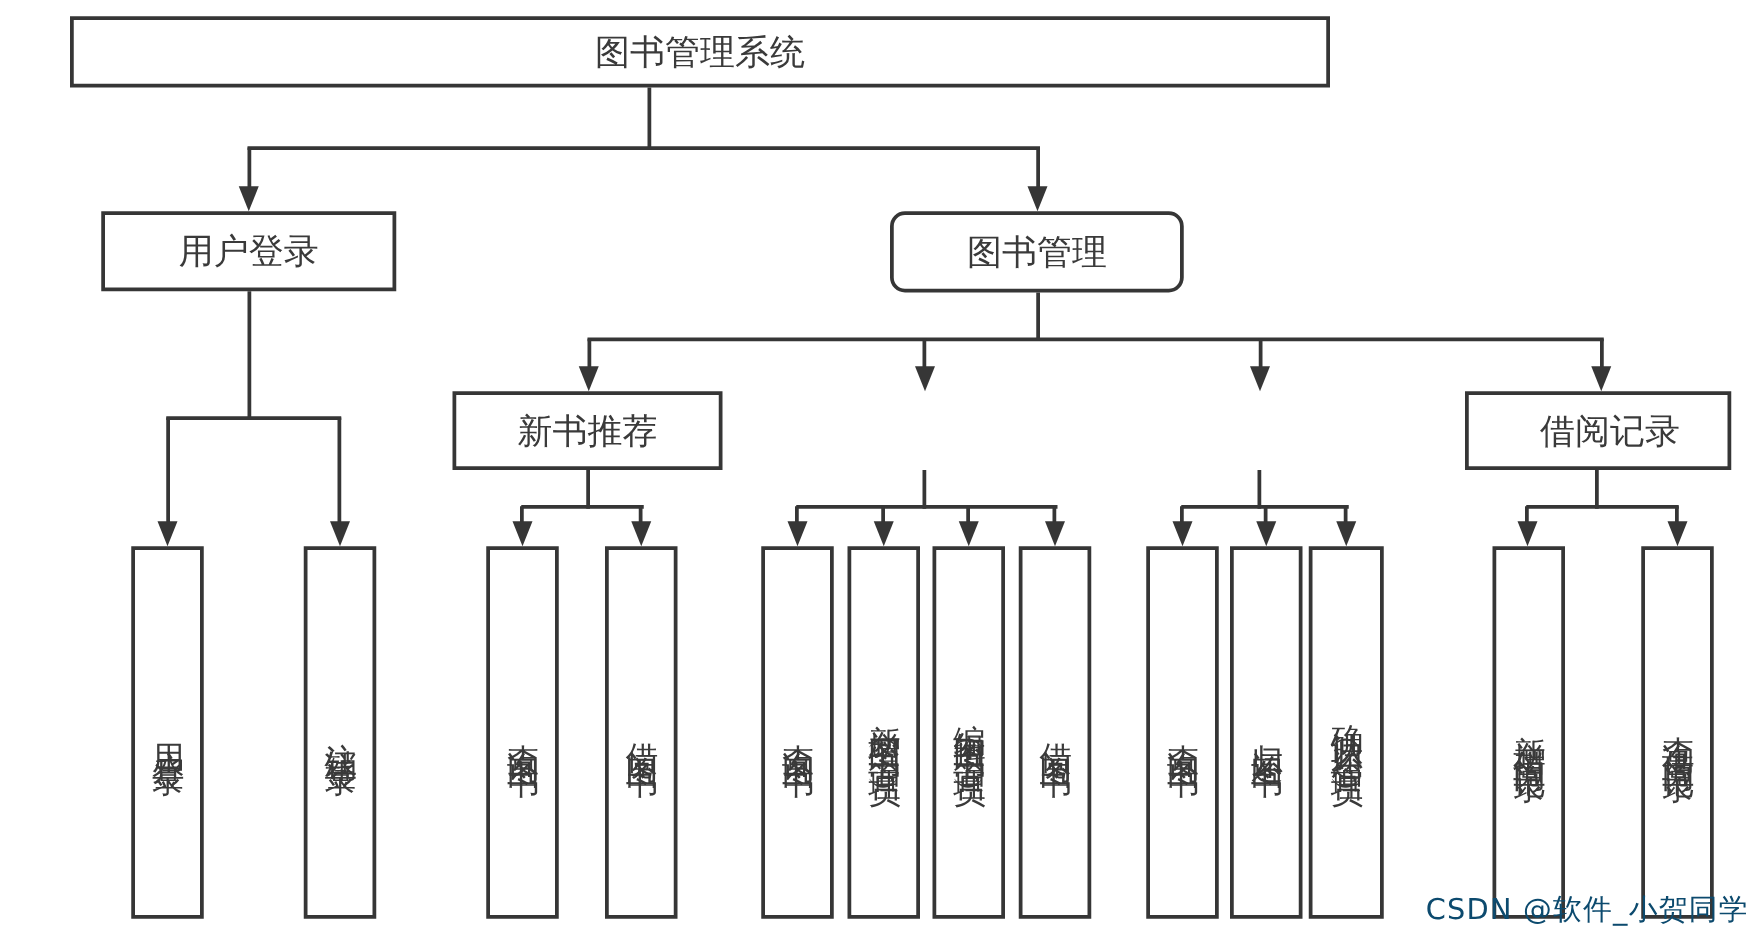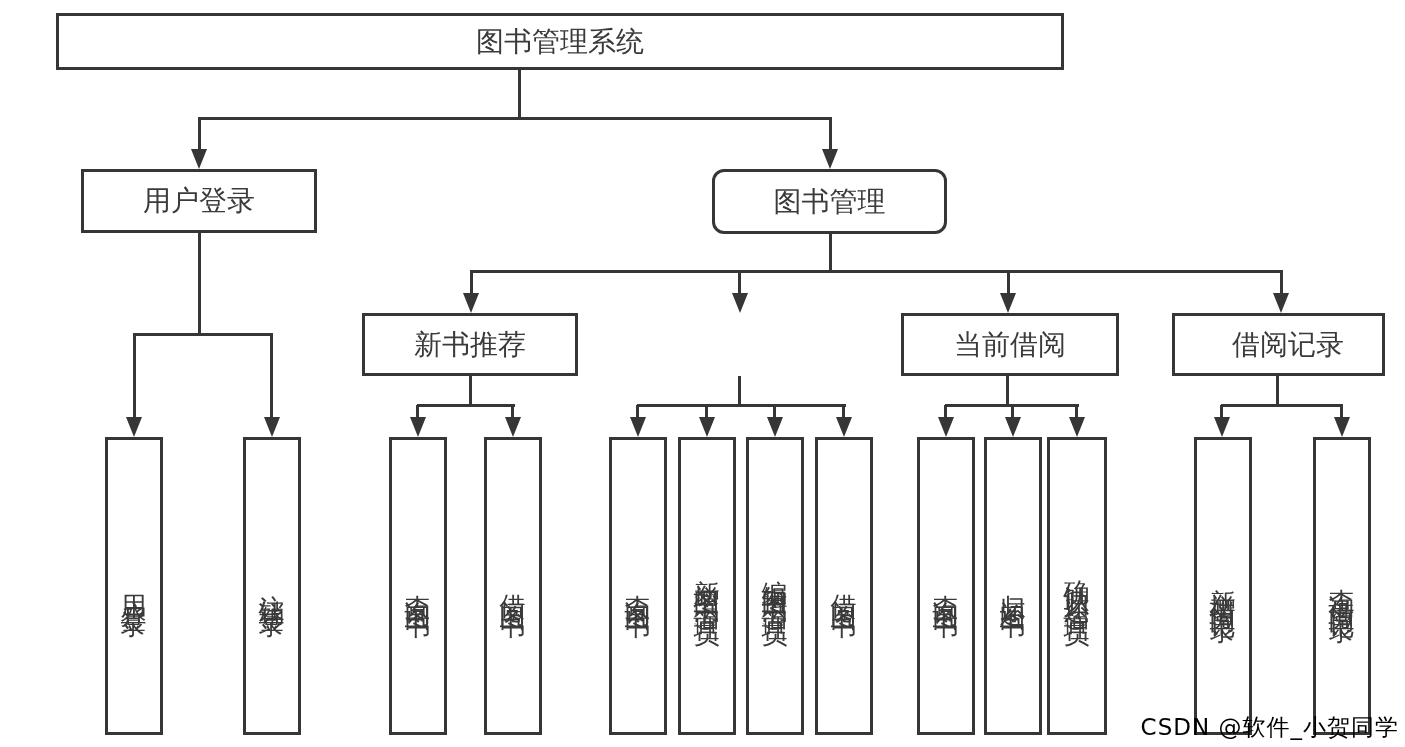--- a/index.html
+++ b/index.html
@@ -16,21 +16,21 @@
     writing-mode:vertical-rl;font-size:26px;letter-spacing:6px;line-height:1;
     display:flex;align-items:center;justify-content:center;white-space:nowrap;
   }
   .hl{position:absolute;height:3px;background:#363636;}
   .vl{position:absolute;width:3px;background:#363636;}
   .ar{position:absolute;width:0;height:0;
       border-left:8px solid transparent;border-right:8px solid transparent;
       border-top:20px solid #363636;}
   .wm{
     position:absolute;right:6px;bottom:4px;z-index:9;
-    font-size:23px;color:#000000;letter-spacing:1px;white-space:nowrap;
+    font-size:23px;color:#0c4a6e;letter-spacing:1px;white-space:nowrap;
   }
 </style>
 </head>
 <body>
 
 <div id="stage">
 
   <div class="box" style="left:15px;top:13px;width:1008px;height:57px;margin-left:41px;">
     <span>图书管理系统</span>
   </div>
@@ -62,23 +62,20 @@
   <div class="ar" style="left:463px;top:293px;"></div>
   <div class="vl" style="left:738px;top:271px;height:24px;"></div>
   <div class="ar" style="left:732px;top:293px;"></div>
   <div class="vl" style="left:1007px;top:271px;height:24px;"></div>
   <div class="ar" style="left:1000px;top:293px;"></div>
   <div class="vl" style="left:1280px;top:271px;height:24px;"></div>
   <div class="ar" style="left:1273px;top:293px;"></div>
 
   <div class="box" style="left:362px;top:313px;width:216px;height:63px;">
     <span>新书推荐</span>
-  </div>
-  <div class="box" style="left:901px;top:313px;width:218px;height:63px;">
-    <span>当前借阅</span>
   </div>
   <div class="box" style="left:1172px;top:313px;width:213px;height:63px;padding-left:19px;">
     <span>借阅记录</span>
   </div>
 
   <div class="vl" style="left:469px;top:376px;height:31px;"></div>
   <div class="hl" style="left:417px;top:404px;width:98px;"></div>
   <div class="vl" style="left:416px;top:405px;height:14px;"></div>
   <div class="ar" style="left:410px;top:417px;"></div>
   <div class="vl" style="left:511px;top:405px;height:14px;"></div>

